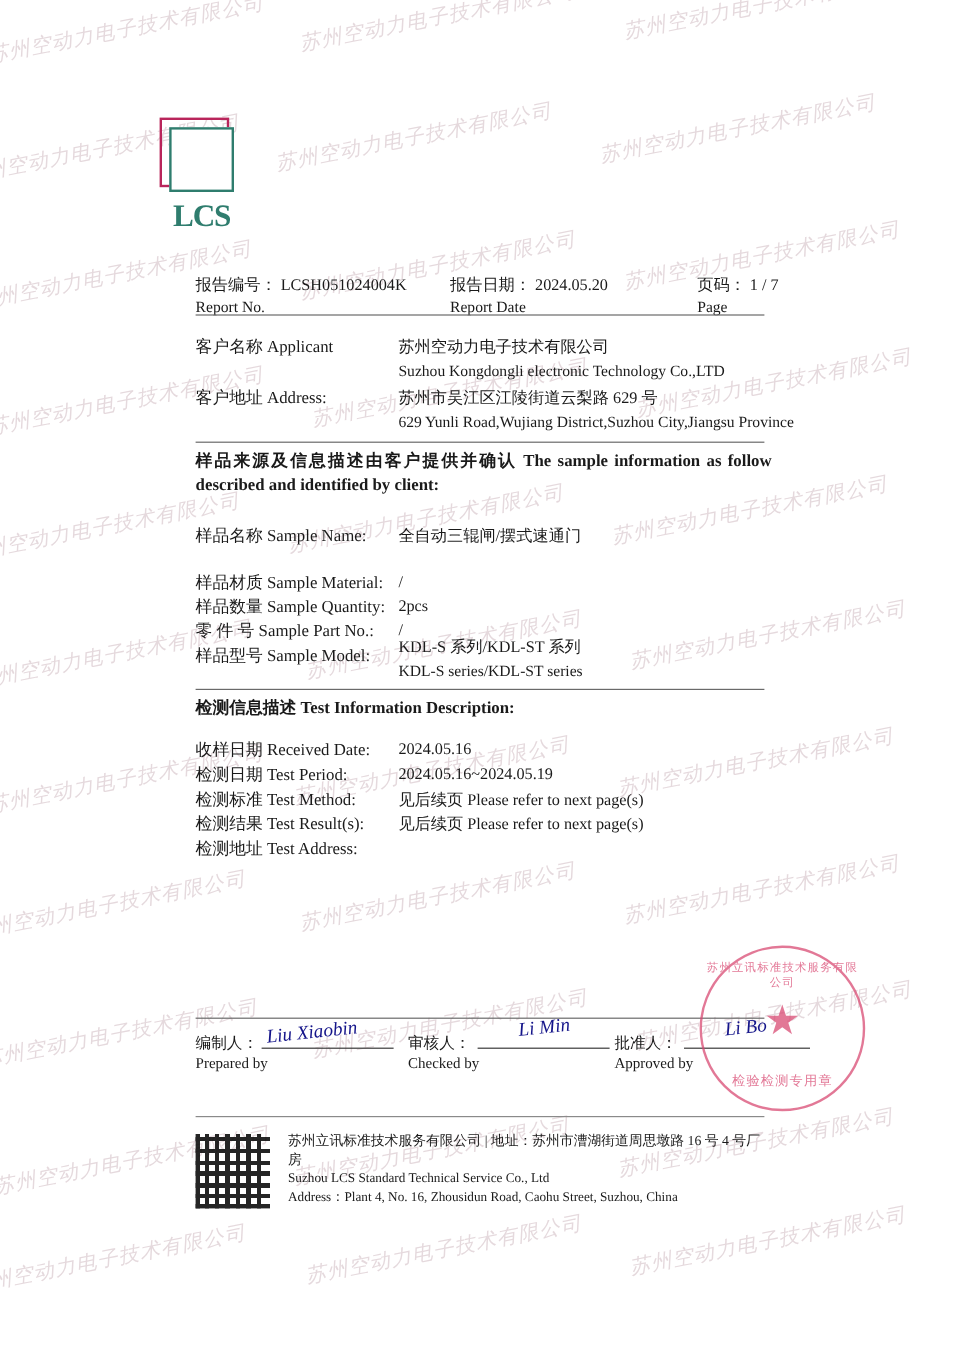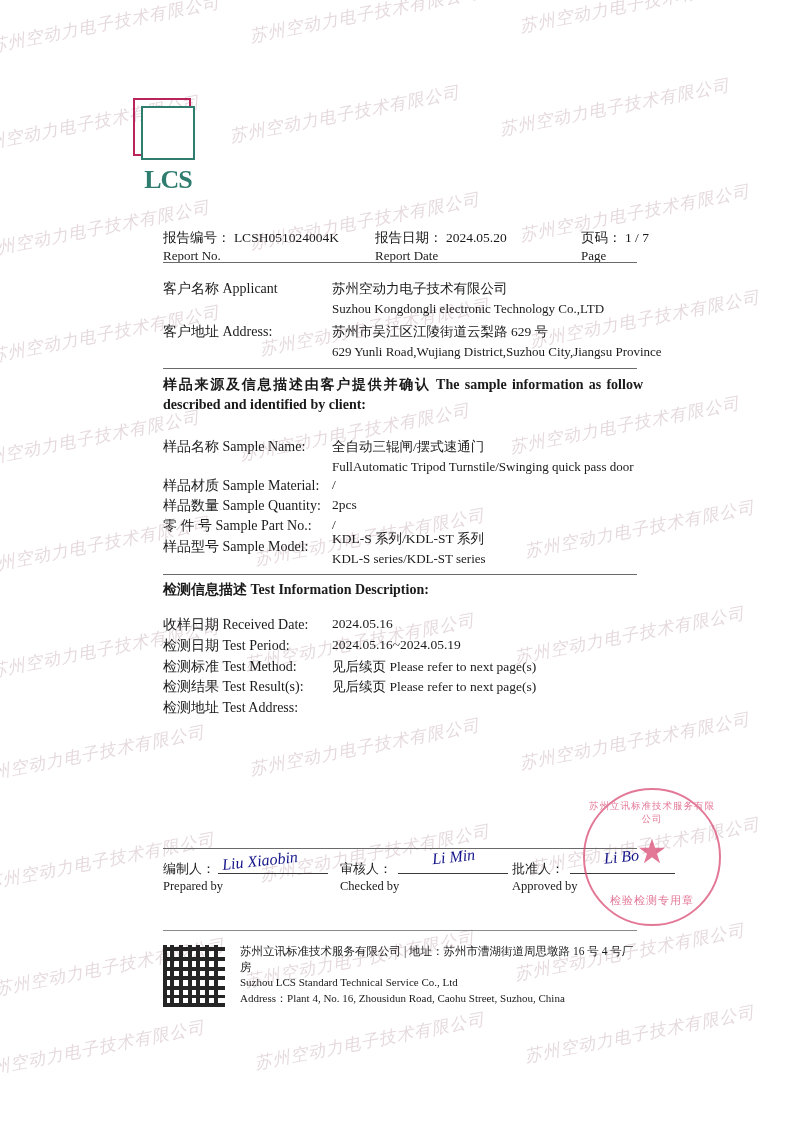--- a/index.html
+++ b/index.html
@@ -317,21 +317,20 @@
   <div class="label" style="top:323px;">客户地址 Address:</div>
   <div class="value" style="top:323px;">苏州市吴江区江陵街道云梨路 629 号</div>
   <div class="value value-en" style="top:344px;">629 Yunli Road,Wujiang District,Suzhou City,Jiangsu Province</div>
 
   <div class="hr" style="top:368px;"></div>
 
   <div class="section-head2" style="top:375px;">样品来源及信息描述由客户提供并确认 The sample information as follow described and identified by client:</div>
 
   <div class="label" style="top:438px;">样品名称 Sample Name:</div>
   <div class="value" style="top:438px;">全自动三辊闸/摆式速通门</div>
-  <div class="value value-en" style="top:459px;">FullAutomatic Tripod Turnstile/Swinging quick pass door</div>
 
   <div class="label" style="top:477px;">样品材质 Sample Material:</div>
   <div class="value" style="top:477px;">/</div>
 
   <div class="label" style="top:497px;">样品数量 Sample Quantity:</div>
   <div class="value" style="top:497px;">2pcs</div>
 
   <div class="label" style="top:517px;">零 件 号 Sample Part No.:</div>
   <div class="value" style="top:517px;">/</div>
 

